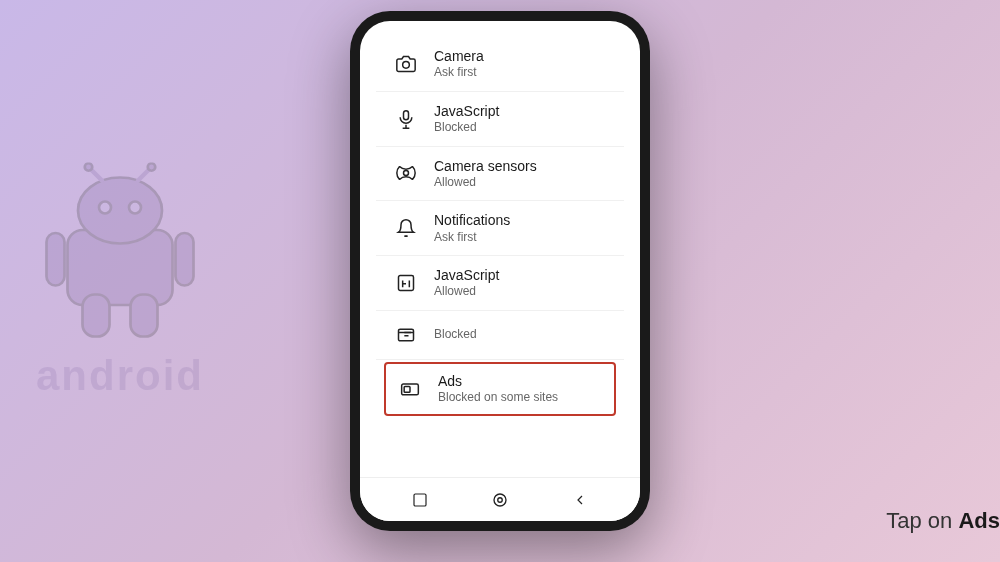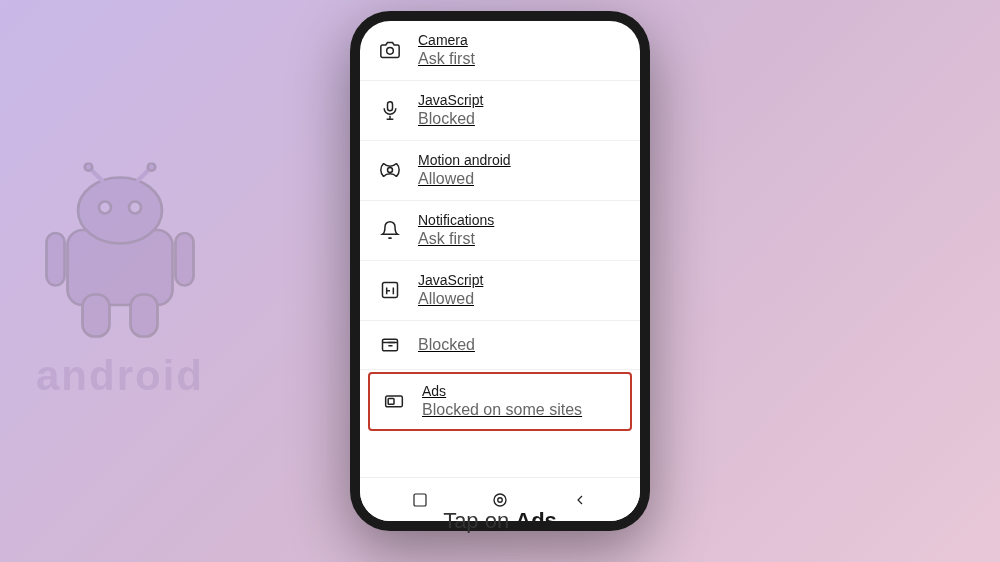--- a/index.html
+++ b/index.html
@@ -64,22 +64,21 @@
     }
 
     .screen-content {
       flex: 1;
       overflow: hidden;
       padding: 0;
     }
 
     .settings-list {
       list-style: none;
-      padding: 0;
-      text-decoration: underline;
+      padding: 16px;
     }
 
     .settings-item {
       display: flex;
       align-items: center;
       padding: 10px 16px;
       border-bottom: 1px solid #f0f0f0;
       position: relative;
     }
 
@@ -108,21 +107,21 @@
     }
 
     .settings-item .item-title {
       font-size: 14px;
       color: #1a1a1a;
       font-weight: 400;
       line-height: 1.3;
     }
 
     .settings-item .item-subtitle {
-      font-size: 16px;
+      font-size: 12px;
       color: #666;
       line-height: 1.3;
     }
 
     
     .nav-bar {
       height: 44px;
       background: #fff;
       display: flex;
       align-items: center;
@@ -139,21 +138,21 @@
       justify-content: center;
       color: #333;
     }
 
     
     .bottom-caption {
       position: absolute;
       bottom: 28px;
       left: 0;
       right: 0;
-      text-align: center;
+      text-align: right;
       font-size: 22px;
       color: #333;
     }
 
     .bottom-caption strong {
       font-weight: 800;
       color: #1a1a1a;
     }
 
     
@@ -230,21 +229,21 @@
         </li>
 
         <li class="settings-item">
           <div class="icon">
             <svg viewBox="0 0 24 24" stroke="#222" stroke-width="2" fill="none">
               <circle cx="12" cy="12" r="3"></circle>
               <path d="M4.22 4.22a11 11 0 0015.56 0M4.22 19.78a11 11 0 0115.56 0M19.78 4.22a11 11 0 010 15.56M4.22 4.22a11 11 0 000 15.56"></path>
             </svg>
           </div>
           <div class="text-content">
-            <span class="item-title">Motion android</span>
+            <span class="item-title">Camera sensors</span>
             <span class="item-subtitle">Allowed</span>
           </div>
         </li>
 
         <li class="settings-item">
           <div class="icon">
             <svg viewBox="0 0 24 24" stroke="#222" stroke-width="2" fill="none">
               <path d="M18 8A6 6 0 006 8c0 7-3 9-3 9h18s-3-2-3-9"></path>
               <path d="M13.73 21a2 2 0 01-3.46 0"></path>
             </svg>

